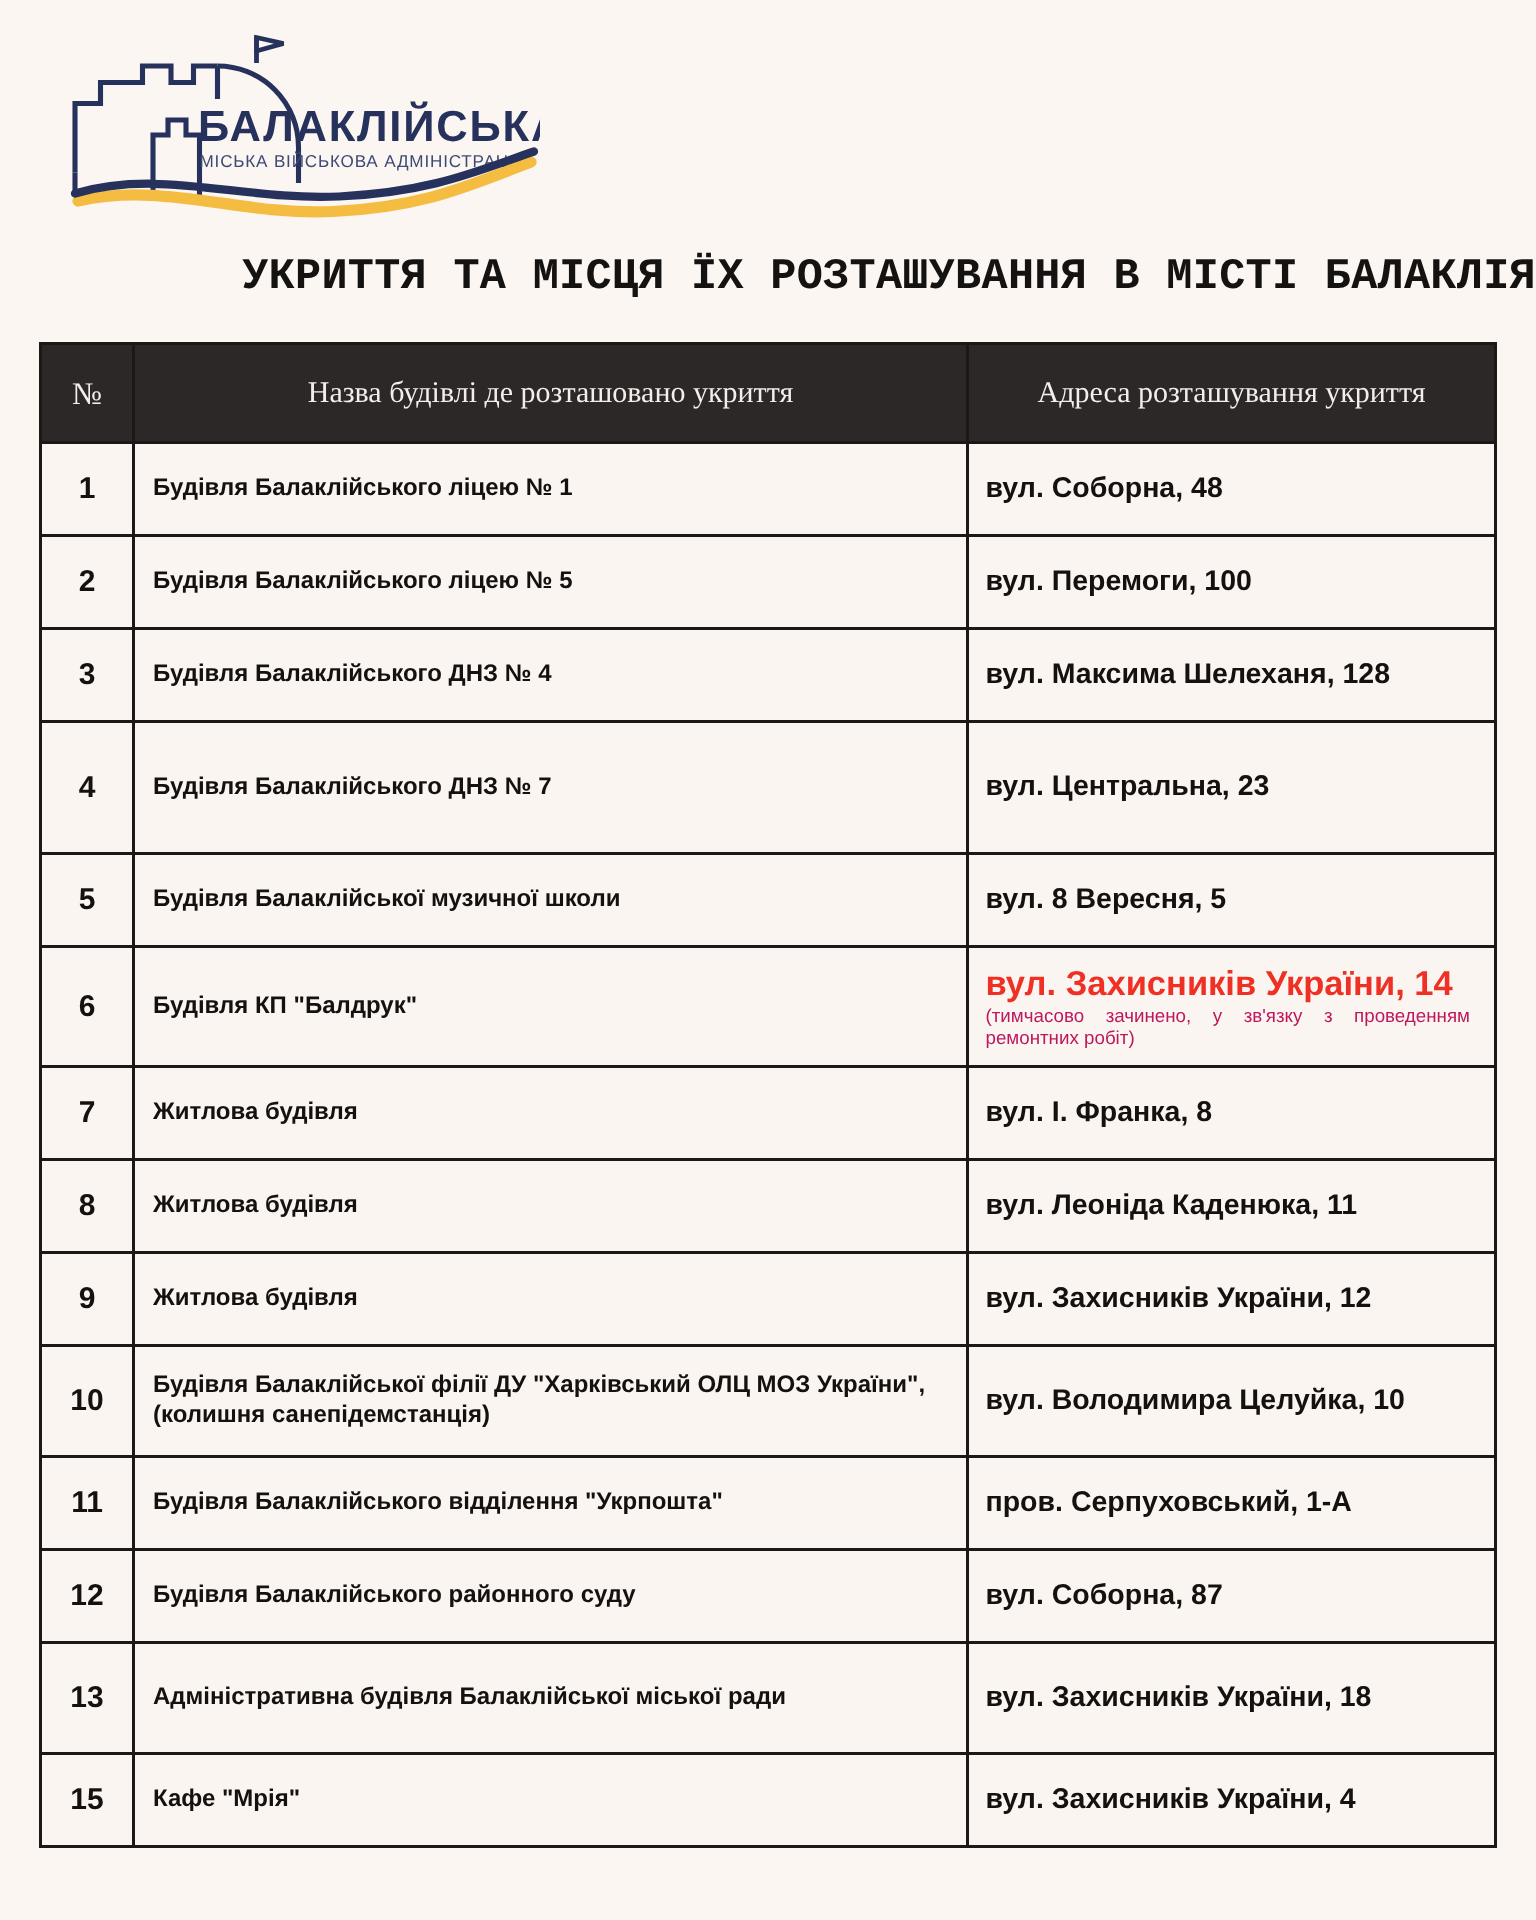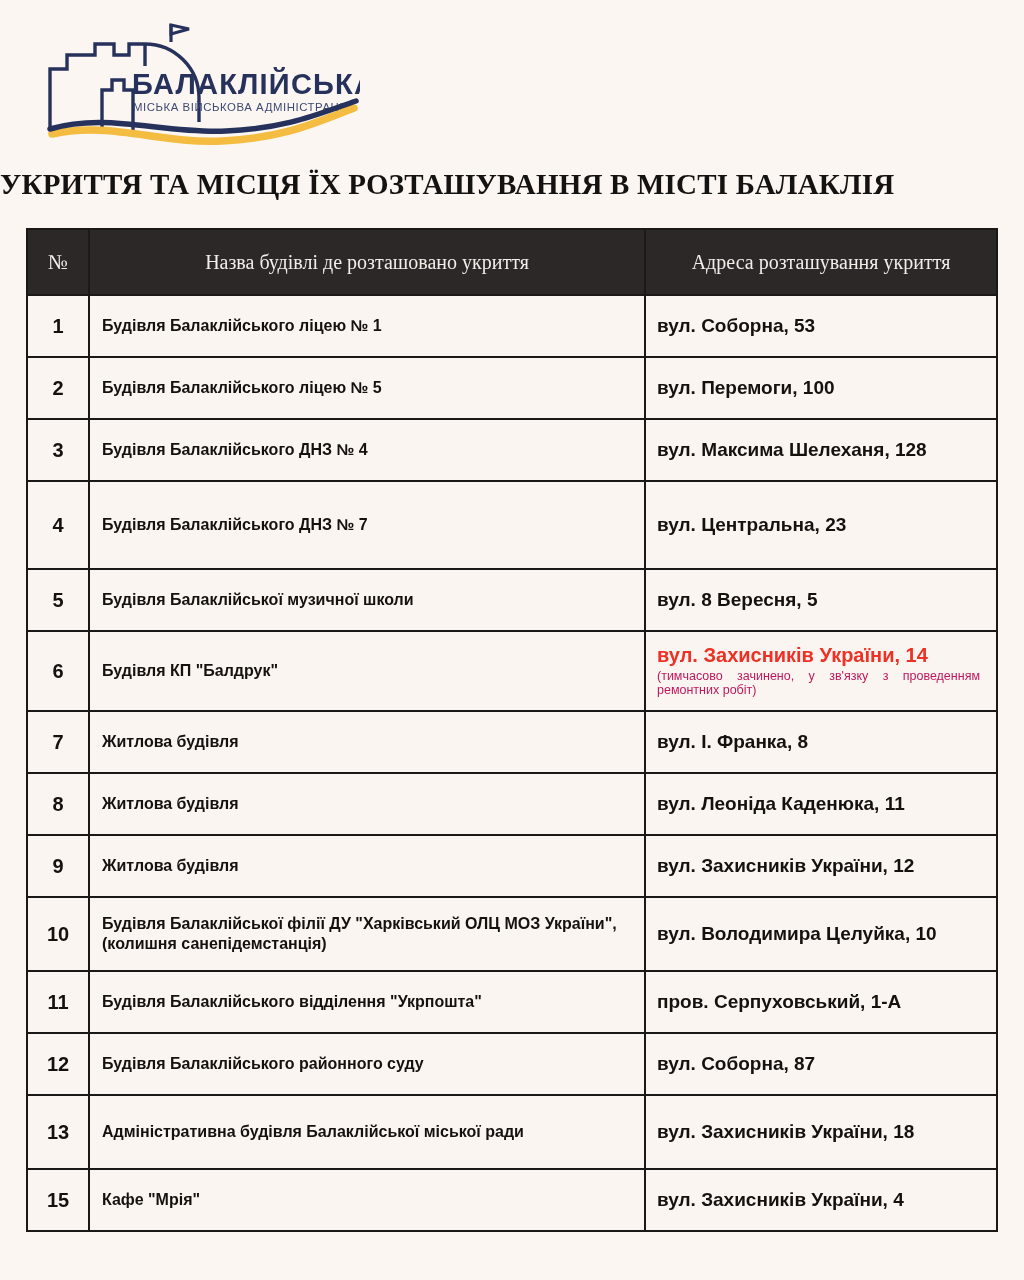--- a/index.html
+++ b/index.html
@@ -30,22 +30,22 @@
     height: 125px;
   }
   .logo-svg { display: block; }
 
   
   .doc-title {
     position: absolute;
     left: 0;
     top: 168px;
     width: 1024px;
-    text-align: left;
-    font-family: Liberation Serif, serif;
+    text-align: right;
+    font-family: Liberation Mono, monospace;
     font-weight: bold;
     font-size: 29px;
     letter-spacing: 0.2px;
     color: #151312;
     white-space: nowrap;
   }
 
   
   .shelter-table {
     position: absolute;
@@ -104,21 +104,21 @@
   }
 
   tr.r-tall td { height: 70px; }
   tr.r-std  td { height: 44px; }
   tr.r-two  td { height: 56px; }
   tr.r-note td { height: 62px; }
 
   
   .addr-red {
     color: #EE3124;
-    font-size: 20px;
+    font-size: 23px;
     line-height: 1.18;
     display: block;
   }
   .addr-note {
     color: #be185d;
     font-size: 12.5px;
     font-weight: normal;
     line-height: 1.18;
     display: block;
     text-align: justify;
@@ -173,21 +173,21 @@
       <tr>
         <th class="th-num">№</th>
         <th class="th-sep-l">Назва будівлі де розташовано укриття</th>
         <th class="th-sep-l">Адреса розташування укриття</th>
       </tr>
     </thead>
     <tbody id="tbody">
         <tr class="r-std">
           <td class="cell-num">1</td>
           <td class="cell-name">Будівля Балаклійського ліцею № 1</td>
-          <td class="cell-addr">вул. Соборна, 53</td>
+          <td class="cell-addr">вул. Соборна, 48</td>
         </tr>
         <tr class="r-std">
           <td class="cell-num">2</td>
           <td class="cell-name">Будівля Балаклійського ліцею № 5</td>
           <td class="cell-addr">вул. Перемоги, 100</td>
         </tr>
         <tr class="r-std">
           <td class="cell-num">3</td>
           <td class="cell-name">Будівля Балаклійського ДНЗ № 4</td>
           <td class="cell-addr">вул. Максима Шелеханя, 128</td>

